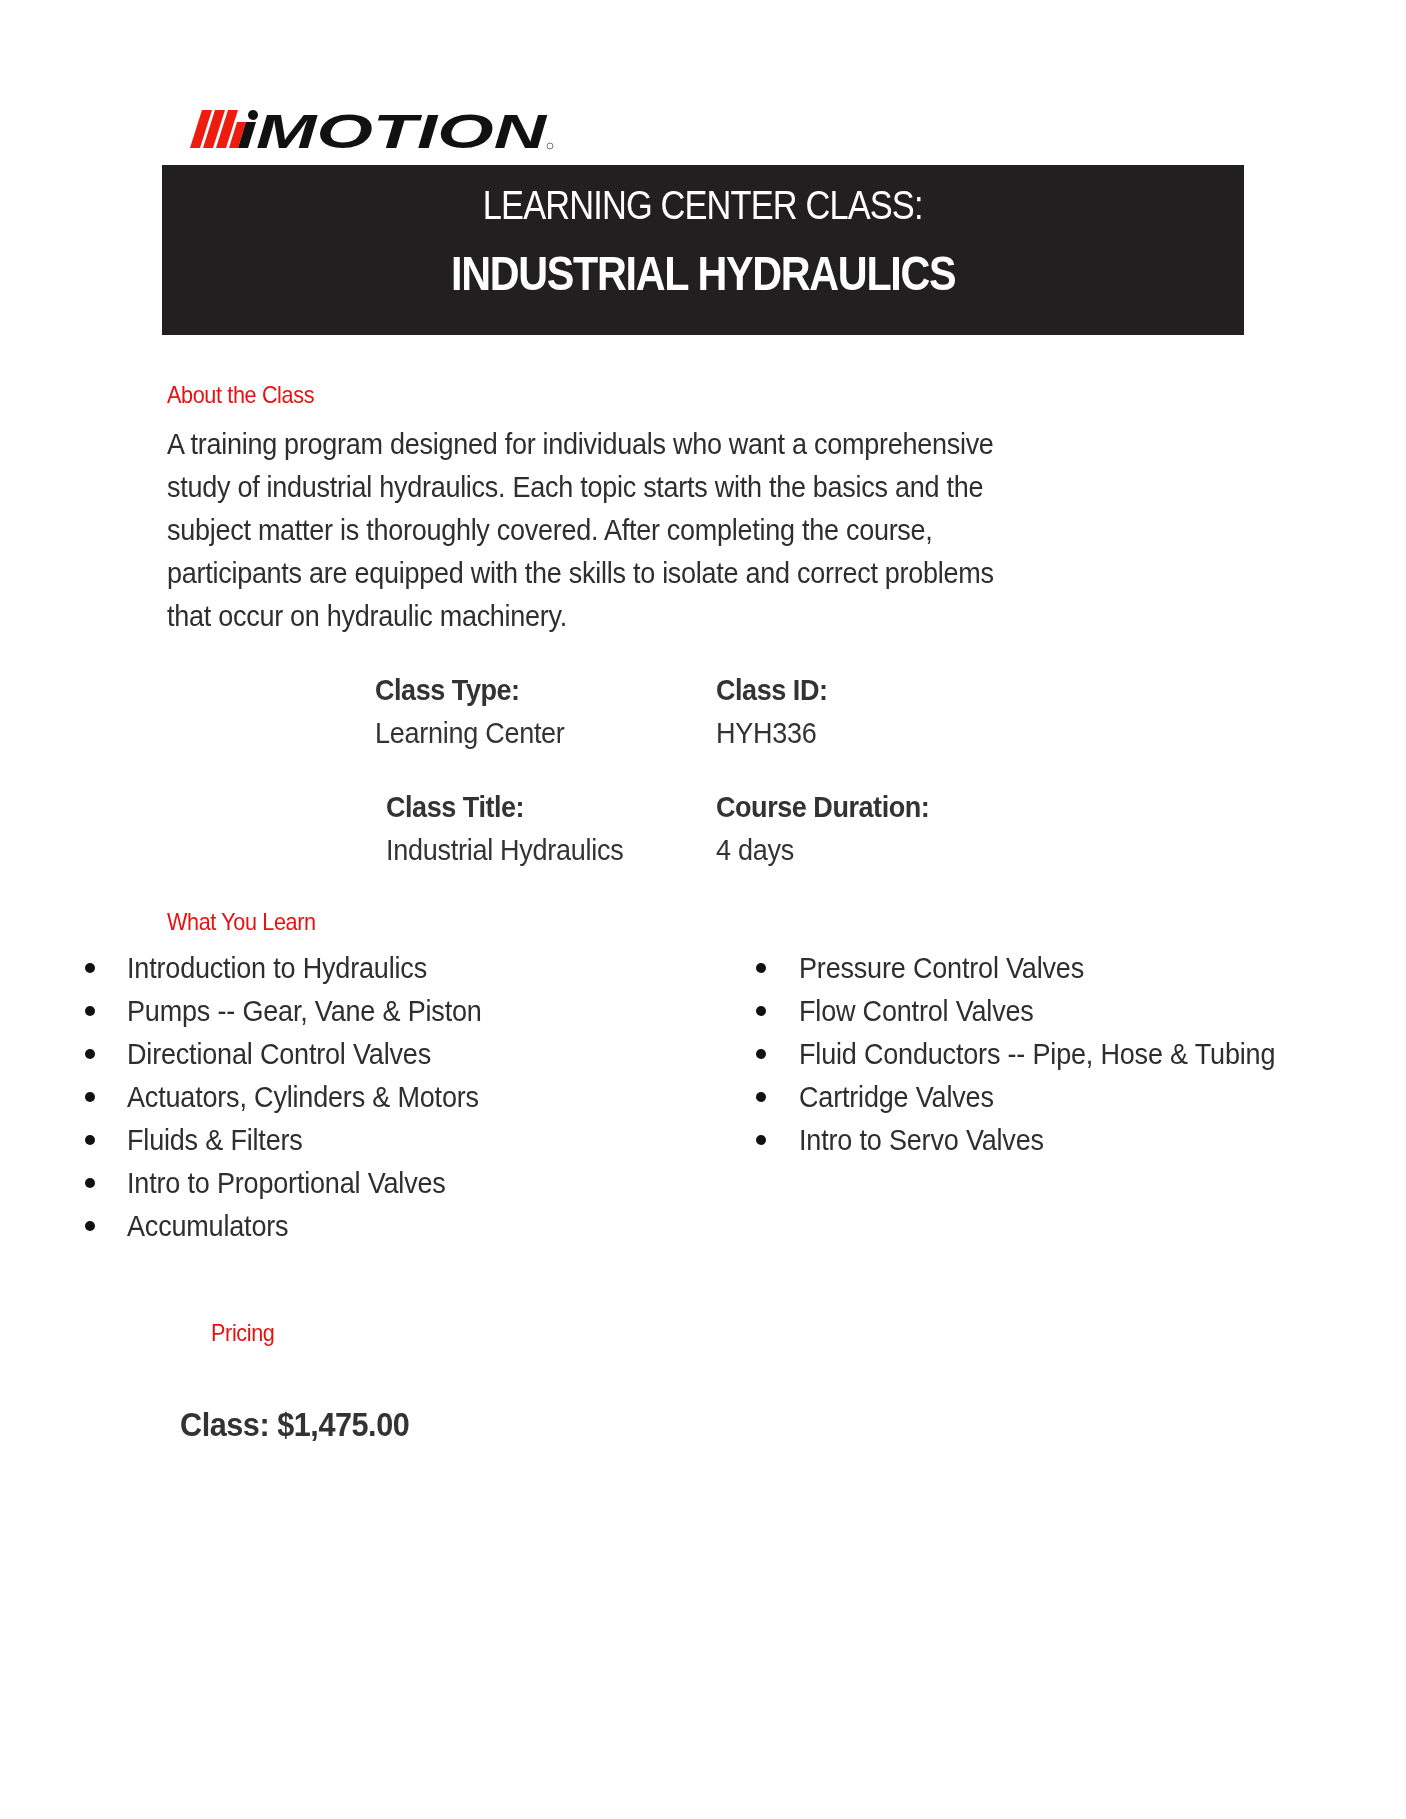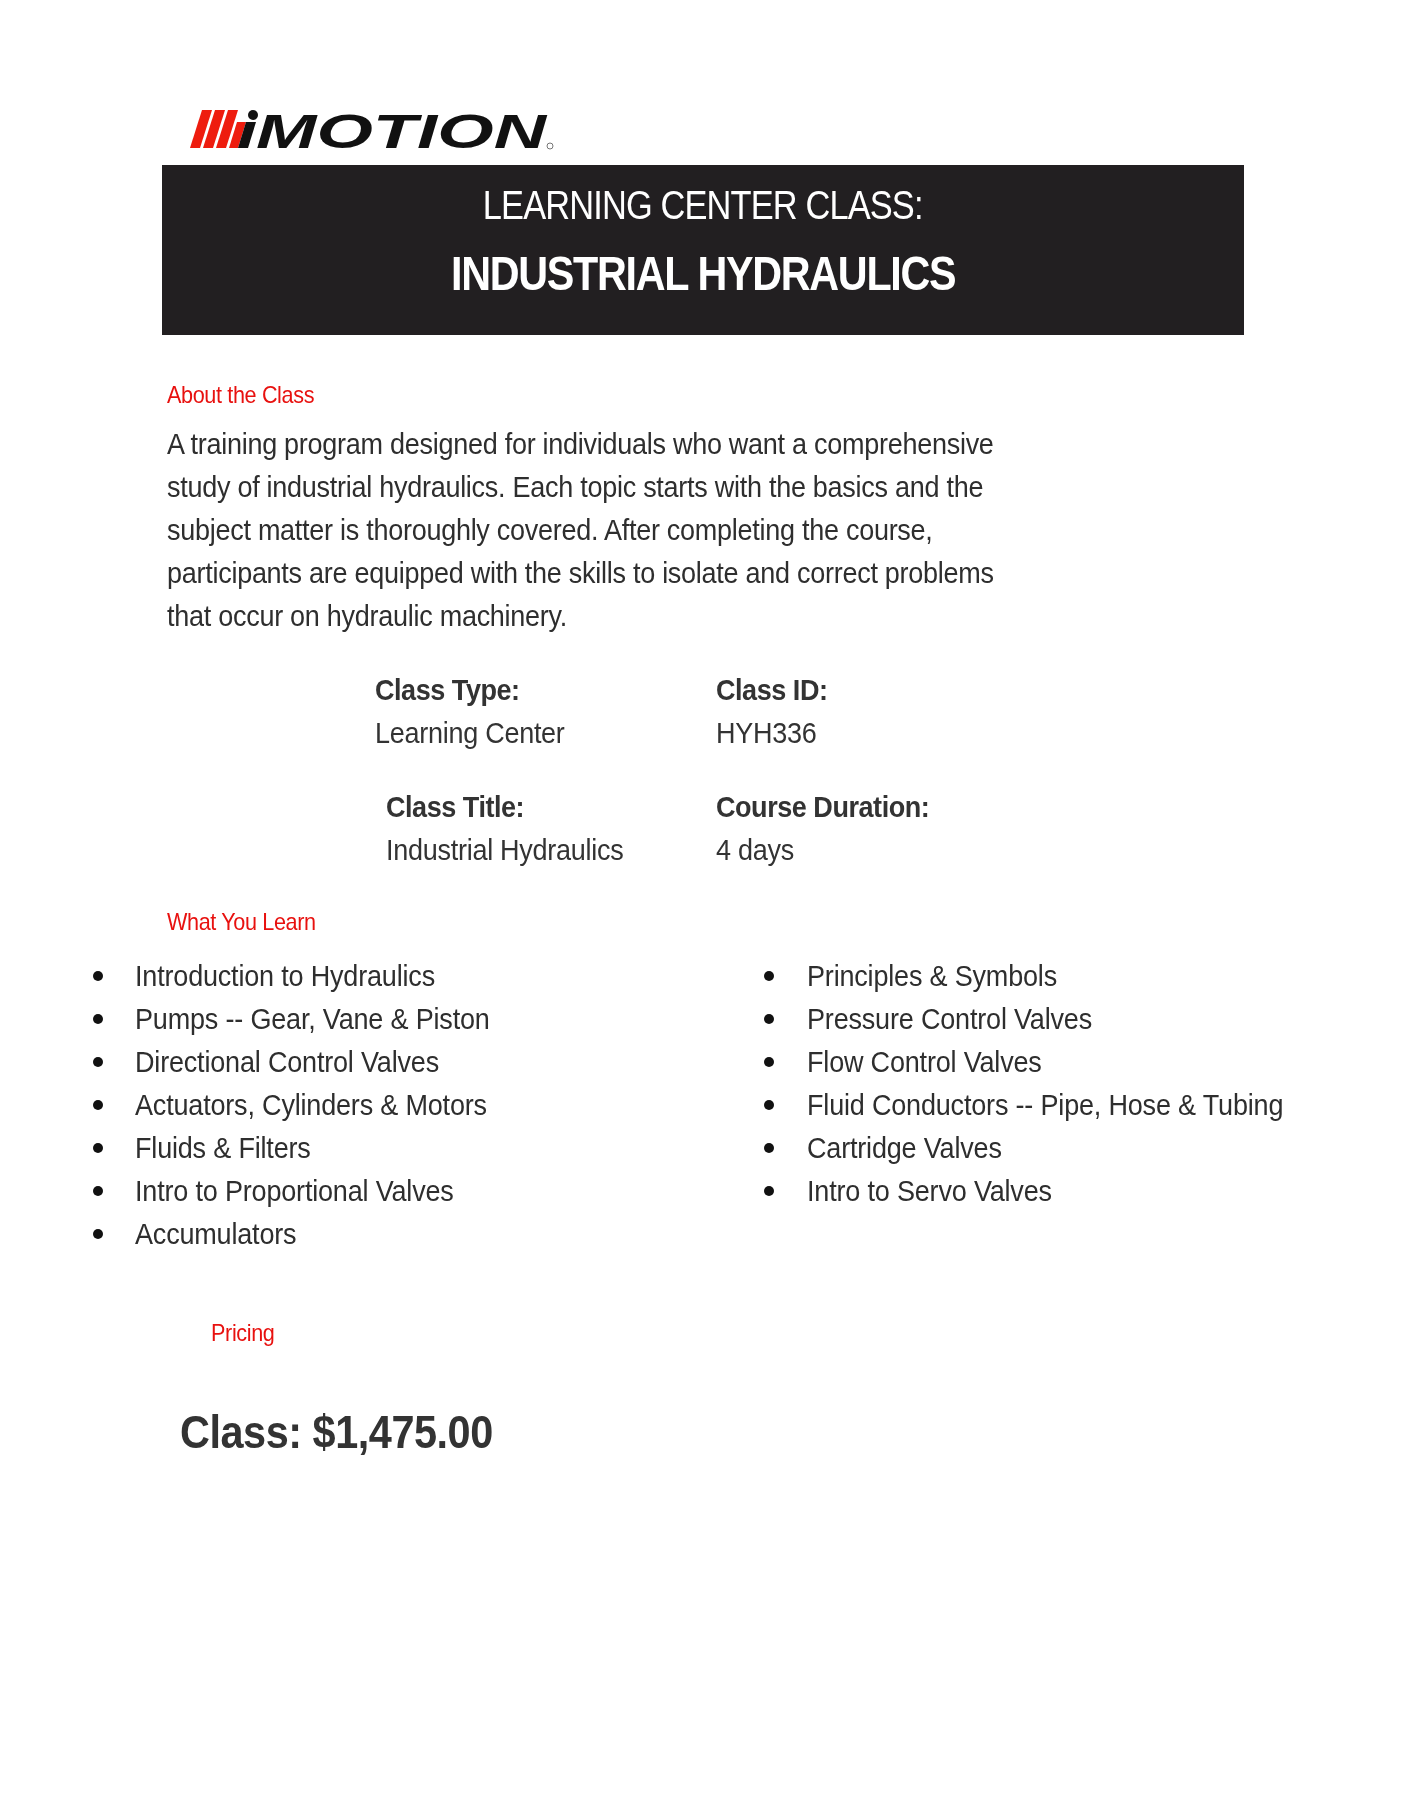--- a/index.html
+++ b/index.html
@@ -24,26 +24,26 @@
   .sq { display: inline-block; transform: scaleX(0.9); transform-origin: left; }
 
   .para { position: absolute; left: 167px; top: 422px; font-size: 30px; line-height: 43px; color: #2e2e2e; }
   .para .line { display: block; white-space: nowrap; transform: scaleX(0.9); transform-origin: left; letter-spacing: -0.3px; }
 
   .info-label { font-size: 30px; font-weight: 700; color: #333333; letter-spacing: -0.5px; line-height: 36px; }
   .info-value { font-size: 30px; font-weight: 400; color: #333333; letter-spacing: -0.3px; line-height: 36px; }
   .info-block { position: absolute; }
   .info-block .sq2 { display: block; transform: scaleX(0.9); transform-origin: left; white-space: nowrap; }
 
-  .learn-list { position: absolute; list-style: none; margin: 8px; padding: 0; }
+  .learn-list { position: absolute; list-style: none; margin: 0; padding: 0; }
   .learn-list li { position: relative; height: 43px; line-height: 43px; font-size: 30px; color: #2e2e2e; white-space: nowrap; }
   .learn-list li .bullet { position: absolute; top: 17px; width: 10px; height: 10px; border-radius: 50%; background: #111; }
   .learn-list li .txt { position: absolute; display: inline-block; transform: scaleX(0.9); transform-origin: left; letter-spacing: -0.2px; }
 
-  .price { position: absolute; left: 180px; top: 1405px; font-size: 46px; font-weight: 700; color: #333333; letter-spacing: -0.5px; white-space: nowrap; }
+  .price { position: absolute; left: 180px; top: 1405px; font-size: 34px; font-weight: 700; color: #333333; letter-spacing: -0.5px; white-space: nowrap; }
 </style>
 </head>
 <body>
 
 <div class="logo">
   <svg width="365" height="42" viewBox="0 0 365 42">
 
     <polygon points="12,0 22,0 10,38 0,38" fill="#ee1c0e"></polygon>
     <polygon points="25,0 35,0 23,38 13,38" fill="#ee1c0e"></polygon>
     <polygon points="38,0 48,0 36,38 26,38" fill="#ee1c0e"></polygon>
@@ -121,24 +121,20 @@
     </li>
   <li>
       <span class="bullet" style="left:85px;"></span>
       <span class="txt" style="left:127px;">Accumulators</span>
     </li>
 </ul>
 
 <ul class="learn-list" style="left:0; top:946px; width:1406px;">
   <li>
       <span class="bullet" style="left:756px;"></span>
-      <span class="txt" style="left:799px;">Principles &amp; Symbols</span>
-    </li>
-  <li>
-      <span class="bullet" style="left:756px;"></span>
       <span class="txt" style="left:799px;">Pressure Control Valves</span>
     </li>
   <li>
       <span class="bullet" style="left:756px;"></span>
       <span class="txt" style="left:799px;">Flow Control Valves</span>
     </li>
   <li>
       <span class="bullet" style="left:756px;"></span>
       <span class="txt" style="left:799px;">Fluid Conductors -- Pipe, Hose &amp; Tubing</span>
     </li>

